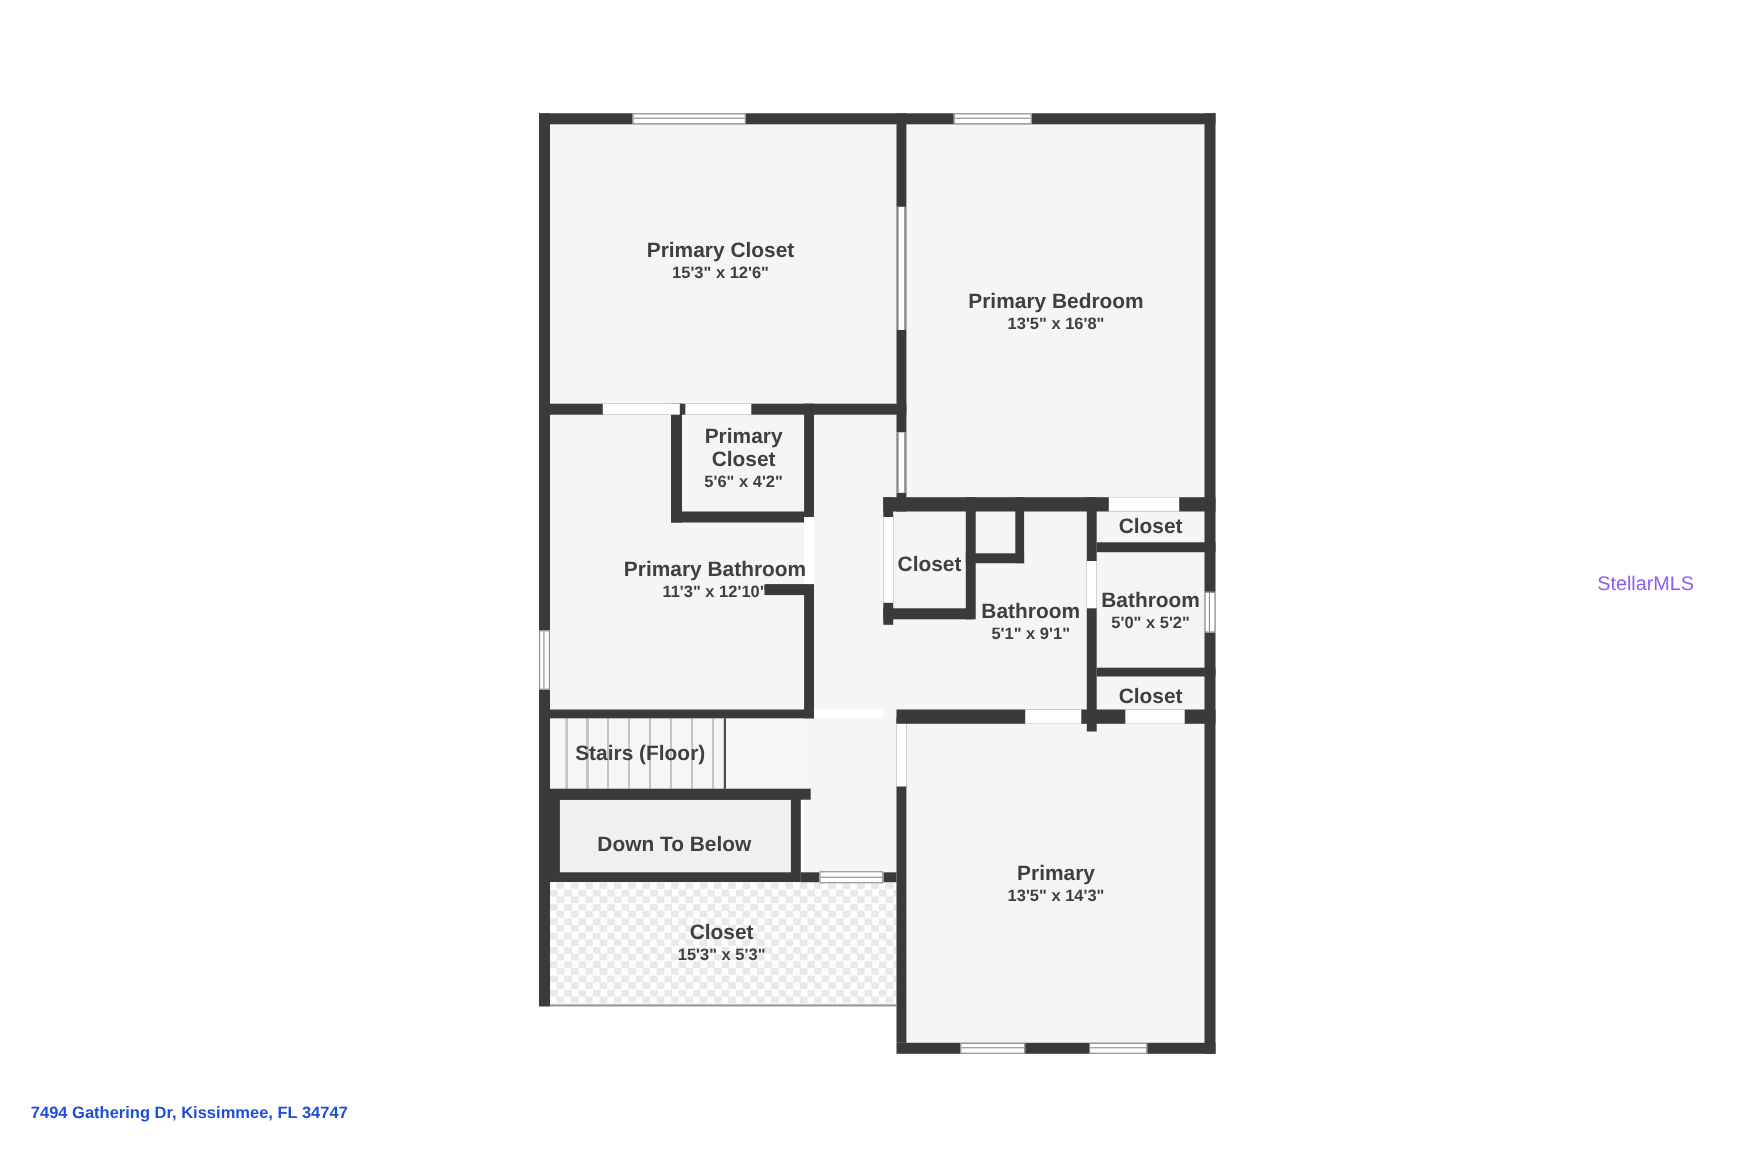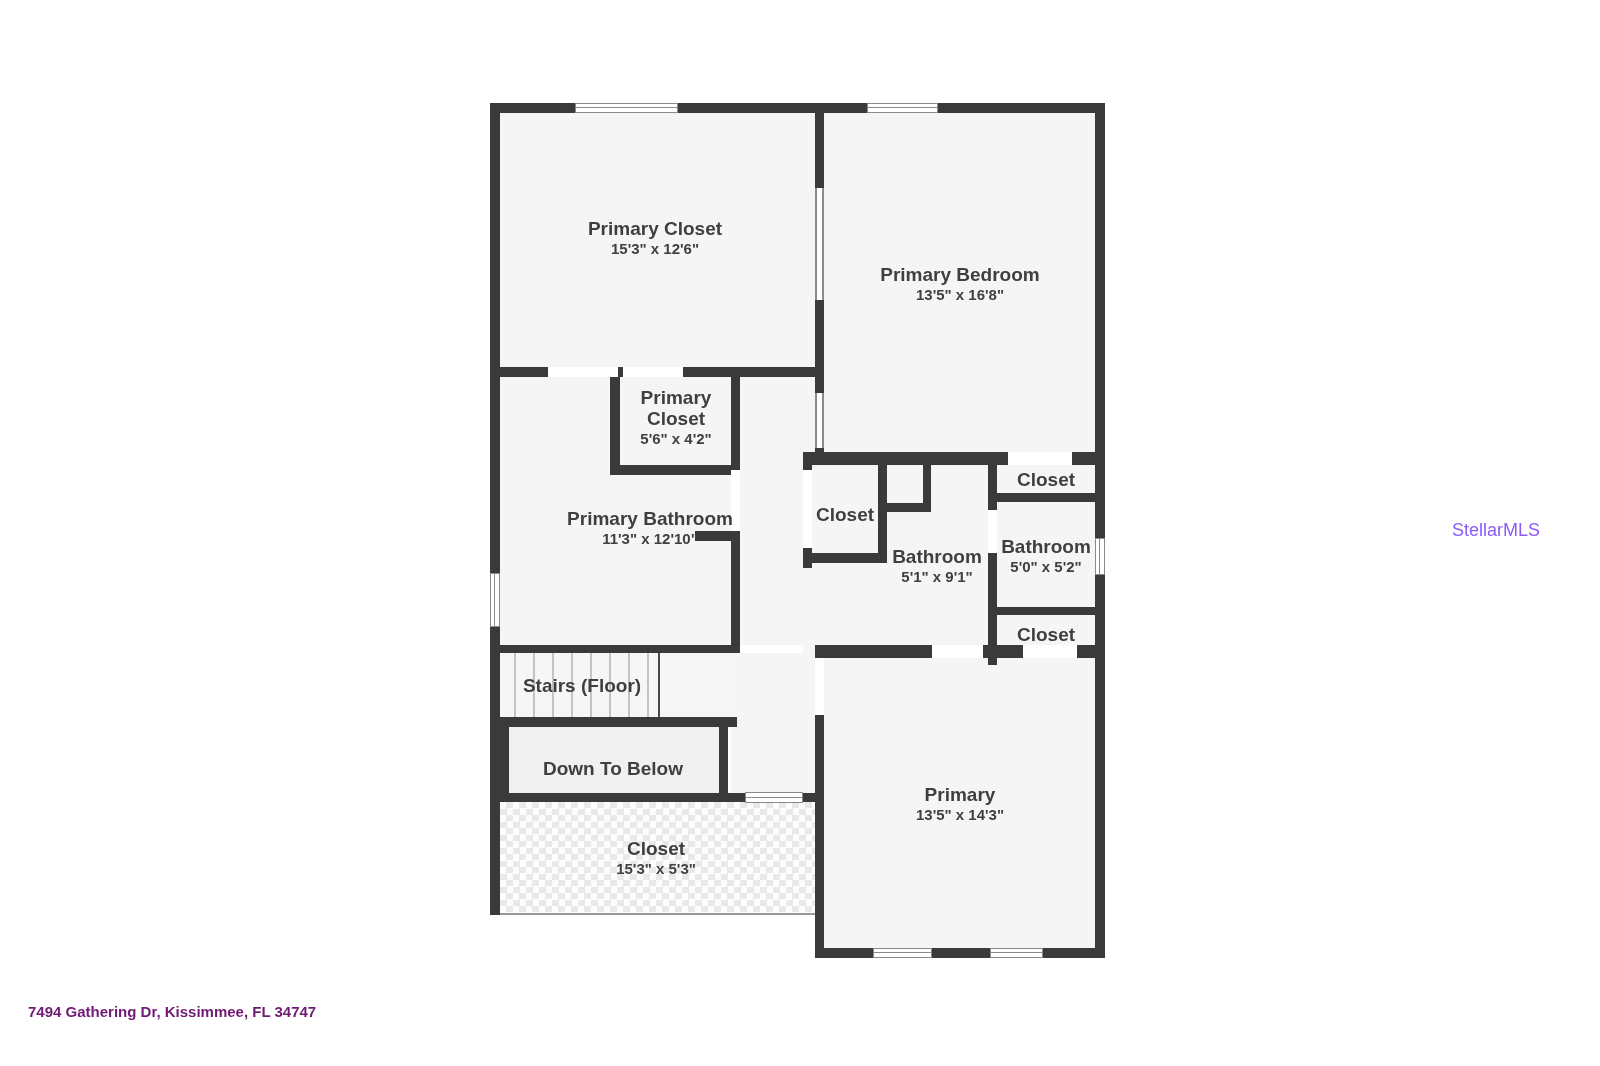--- a/index.html
+++ b/index.html
@@ -17,21 +17,21 @@
   .treads{position:absolute;background:repeating-linear-gradient(90deg,#c3c3c3 0 2px,transparent 2px 19px);}
   .stair-edge{position:absolute;background:#4a4a4a;}
   .otb{position:absolute;background:#f0f0f0;border:9px solid #3a3a3a;box-sizing:border-box;}
   .balcony{position:absolute;background:#fdfdfd;
      background-image:conic-gradient(#e9e9e9 25%,transparent 25% 50%,#e9e9e9 50% 75%,transparent 75%);
      background-size:13px 13px;border-bottom:2px solid #9a9a9a;box-sizing:border-box;}
   .label{position:absolute;transform:translate(-50%,-50%);text-align:center;color:#3f3f3f;white-space:nowrap;}
   .label .title{font-size:19px;font-weight:bold;line-height:21px;}
   .label .dims{font-size:15px;font-weight:bold;line-height:19px;}
   .wrap2{white-space:normal;width:118px;}
-  .addr{position:absolute;left:28px;top:1003px;font-size:15px;font-weight:bold;color:#701a75;}
+  .addr{position:absolute;left:28px;top:1003px;font-size:15px;font-weight:bold;color:#1d4ed8;}
   .floor{position:absolute;left:28px;top:1031px;font-size:15px;font-weight:bold;color:#3f3f3f;margin-top:25px;}
   .disclaimer{position:absolute;left:0;top:1037px;width:1525px;text-align:center;font-size:11px;font-weight:bold;color:#4a4a4a;}
   .watermark{position:absolute;left:1452px;top:520px;font-size:18px;color:#8b5cf6;}
 </style>
 </head>
 <body>
 
 <div id="canvas">
 
   <div class="fill" style="left:500px;top:113px;width:595px;height:339px;"></div>

